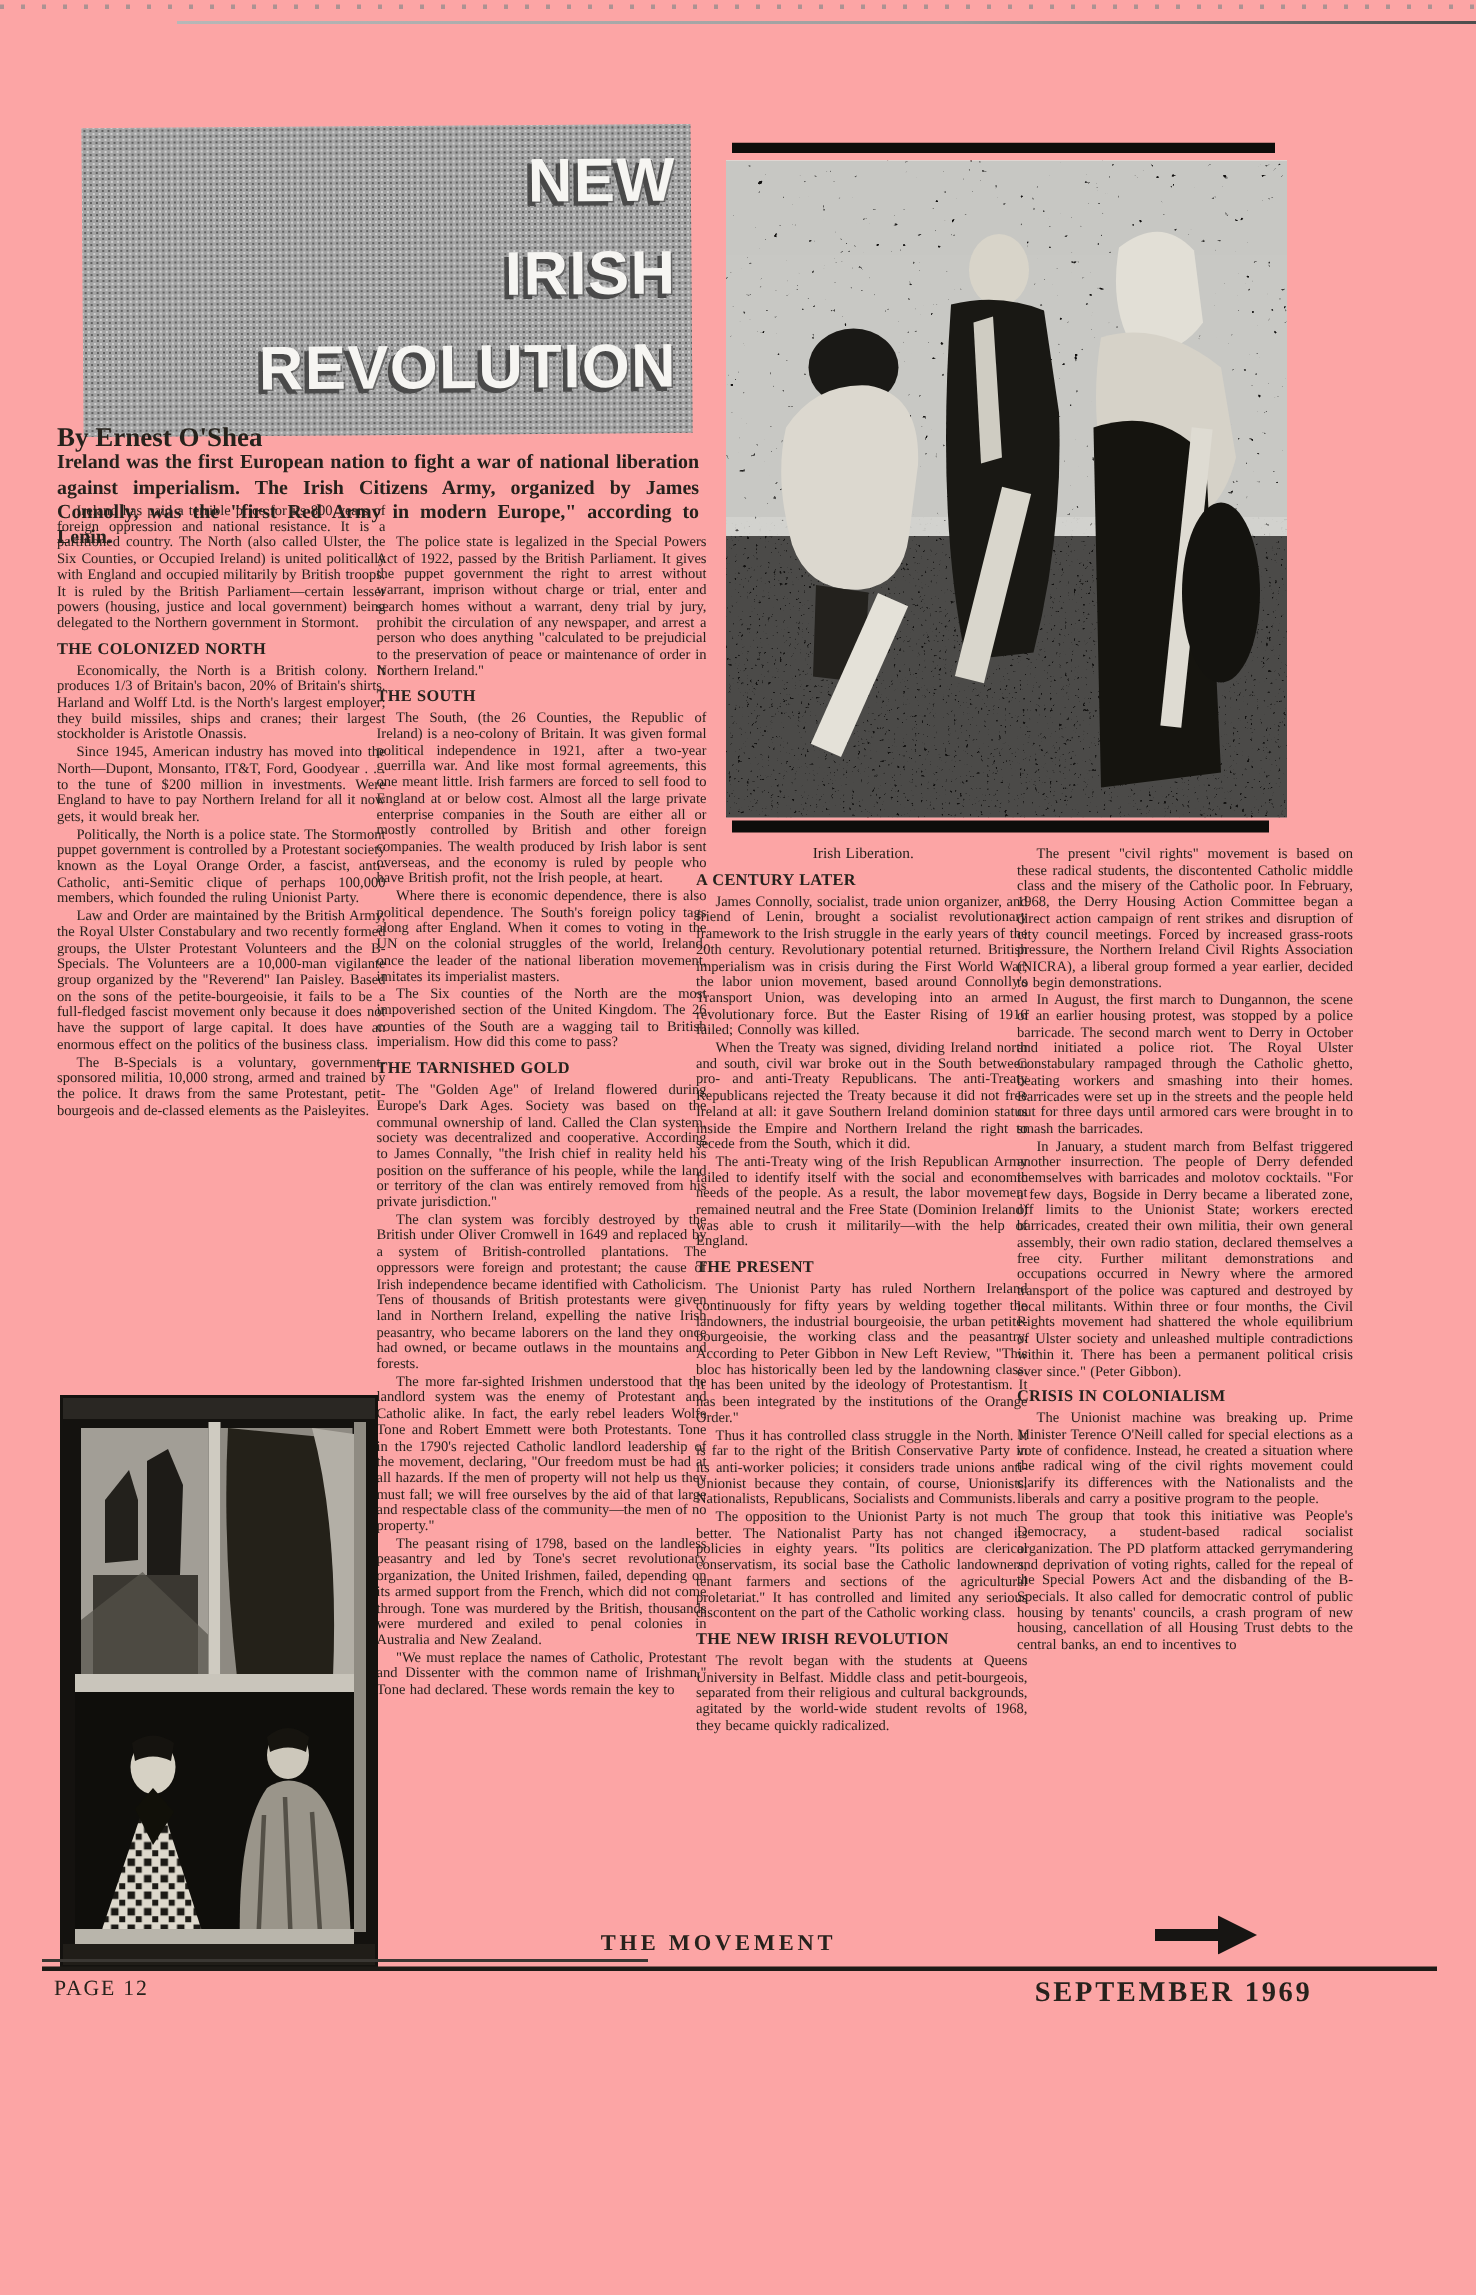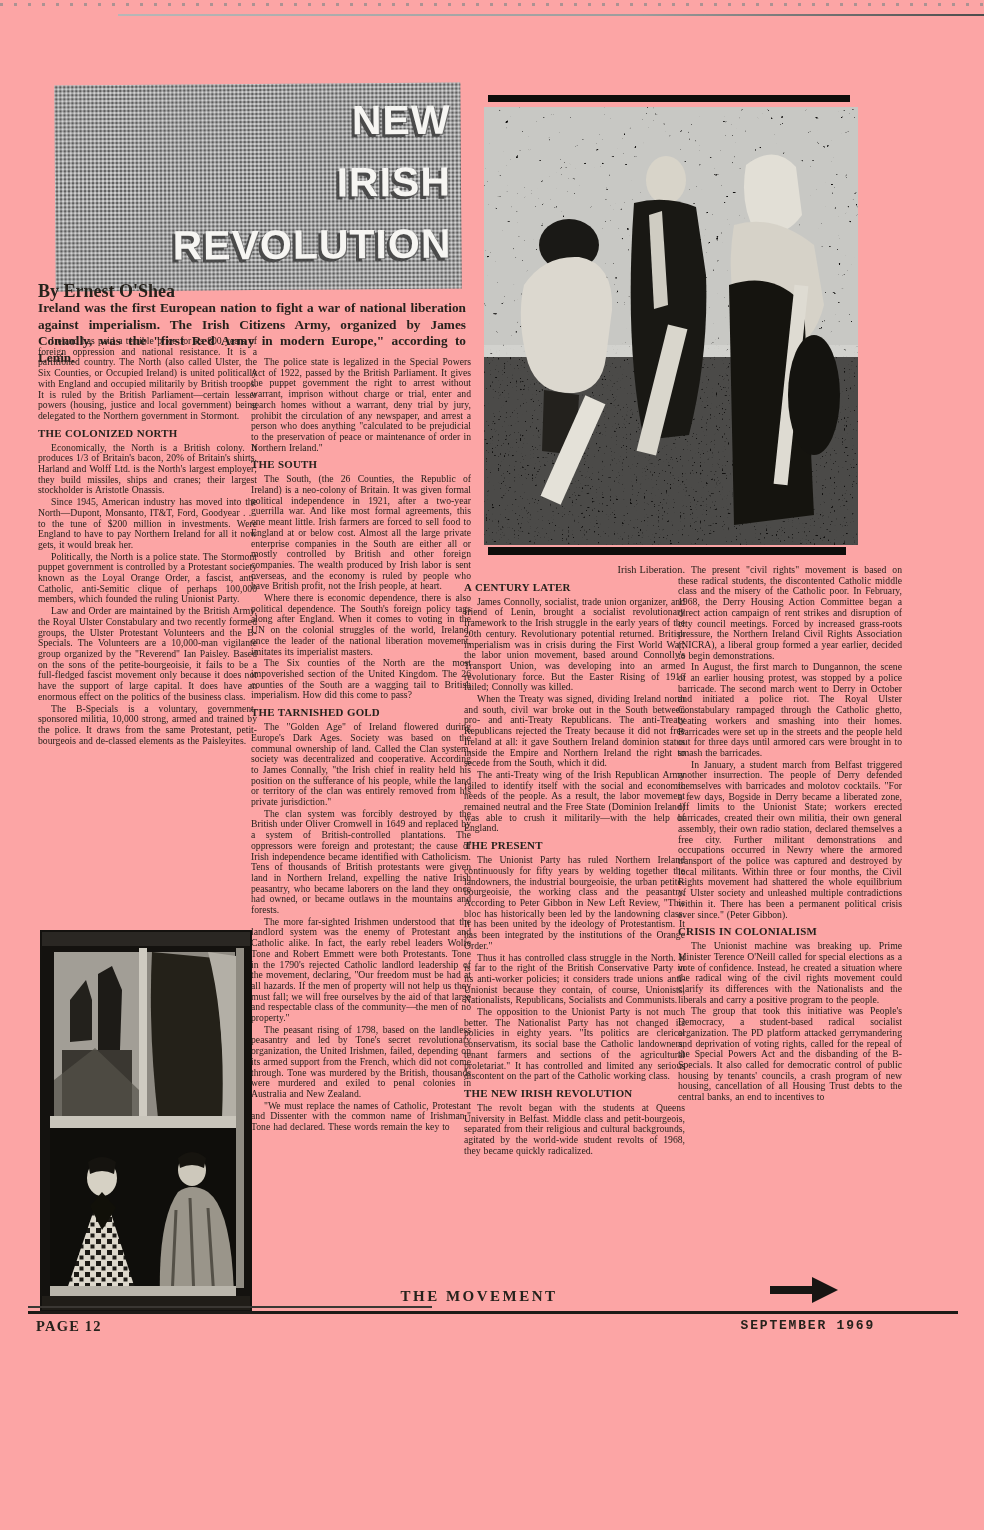--- a/index.html
+++ b/index.html
@@ -37,38 +37,38 @@
 
   
   .byline { position:absolute; left:38px; top:281px; font-size:18px; font-weight:bold; }
   .intro  { position:absolute; left:38px; top:300px; width:428px;
             font-size:13.3px; line-height:16.6px; font-weight:bold; text-align:justify; }
 
   
   .col { position:absolute; text-align:justify; font-size:9.7px; line-height:10.7px; overflow:hidden; word-spacing:0.5px; }
   .col p { margin:0 0 1px 0; text-indent:13px; }
   .col h3 { margin:5px 0 4px 0; font-size:10.9px; line-height:12px; letter-spacing:.2px; font-weight:bold;font-family:Liberation Serif, serif; }
-  .col .caption { text-indent:2px; font-size:10.3px; margin:0 0 4px 0; text-align:right; }
+  .col .caption { text-indent:2px; font-size:10.3px; margin:0 0 4px 0; text-align:center; }
   #col1 { left:38px;  top:336px; width:219px; height:570px; }
   #col2 { left:251px; top:357px; width:220px; height:952px; }
   #col3 { left:464px; top:565px; width:221px; height:744px; }
   #col4 { left:678px; top:565px; width:224px; height:712px; }
 
   
   .photo-bottom { position:absolute; left:40px; top:930px; width:212px; height:382px; }
 
   
   .cont-arrow { position:absolute; left:770px; top:1277px; width:68px; height:26px; }
 
   
   .rule-a { position:absolute; left:28px; top:1306px; width:404px; height:2px; background:#3a3733; }
   .rule-b { position:absolute; left:28px; top:1311px; width:930px; height:3px; background:#1d1a16; }
-  .footer-left   { position:absolute; left:36px;  top:1318px; font-size:14.5px; font-weight:bold; letter-spacing:1.2px; }
+  .footer-left   { position:absolute; left:36px;  top:1318px; font-size:14.5px; font-weight:normal; letter-spacing:1.2px; }
   .footer-center { position:absolute; left:0; width:958px; top:1288px; text-align:center; font-size:15px; font-weight:bold; letter-spacing:2.5px; }
-  .footer-right  { position:absolute; right:109px; top:1318px; font-size:13px; letter-spacing:1.8px; font-weight:bold;font-family:Liberation Mono, monospace; }
+  .footer-right  { position:absolute; right:109px; top:1318px; font-size:19px; letter-spacing:1.8px; font-weight:bold; }
 </style>
 </head>
 <body>
 
 <div class="page">
 
   <div class="scan-dots"></div>
   <div class="scan-line"></div>
 
   <div class="masthead">

